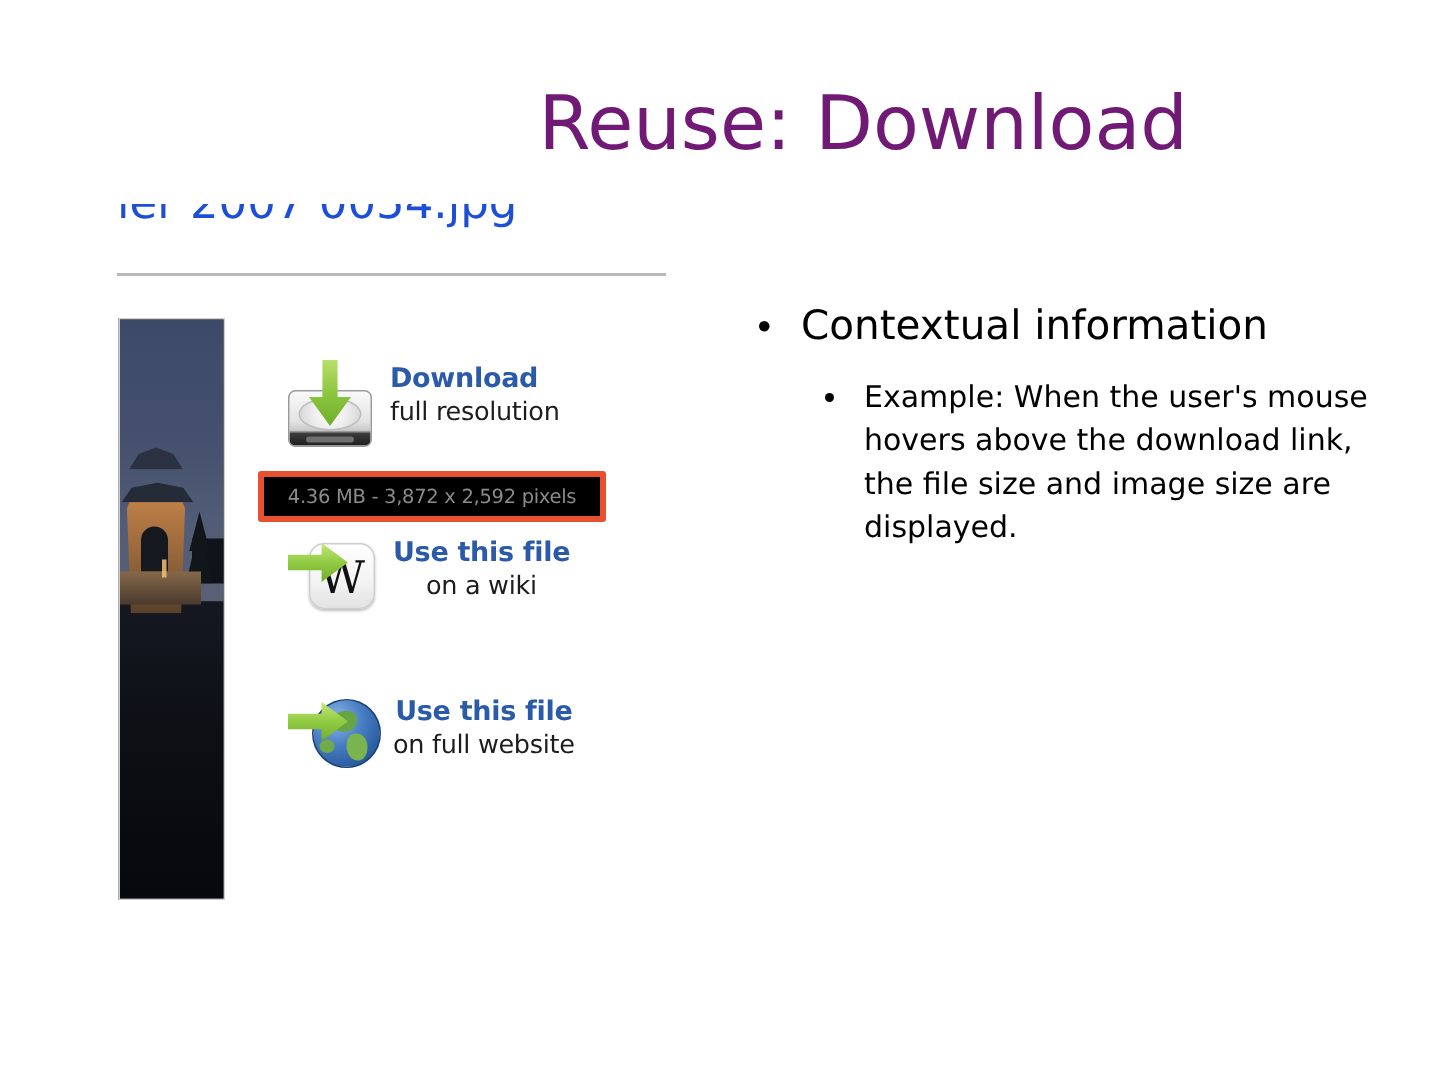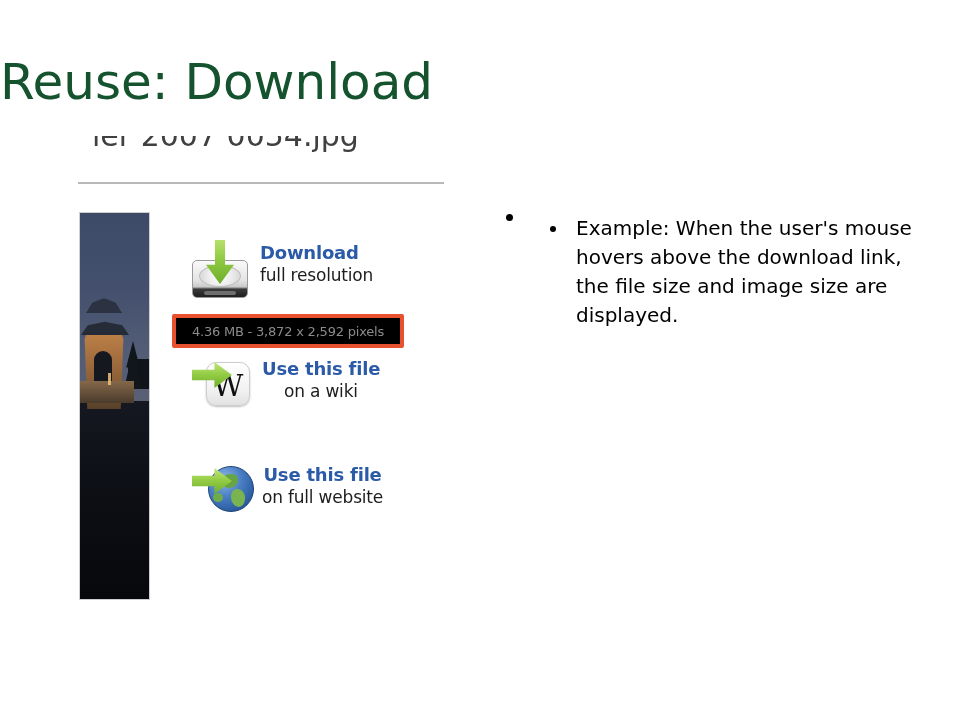--- a/index.html
+++ b/index.html
@@ -15,49 +15,49 @@
     font-family: "DejaVu Sans", sans-serif;
     color: #000000;
   }
 
   
   #slide-title {
     position: absolute;
     left: 0;
     top: 52px;
     width: 792px;
-    text-align: left;
+    text-align: right;
     font-size: 50px;
     font-weight: 400;
     line-height: 60px;
     letter-spacing: 0px;
-    color: #14532d;
+    color: #701a75;
     font-family: "DejaVu Sans", sans-serif;
   }
 
   
   #screenshot-figure {
     position: absolute;
     left: 76px;
     top: 142px;
     width: 380px;
     height: 460px;
     background: #ffffff;
   }
   #file-name-heading {
     position: absolute;
-    left: 16px;
+    left: 2px;
     top: -6px;
     width: 370px;
     height: 44px;
     overflow: hidden;
     font-size: 30px;
     line-height: 34px;
     font-family: "DejaVu Sans", sans-serif;
-    color: #404040;
+    color: #1d4ed8;
     white-space: nowrap;
   }
   #file-name-heading span {
     position: relative;
     top: -17px;
     display: inline-block;
   }
   #file-name-rule {
     position: absolute;
     left: 2px;
@@ -463,18 +463,19 @@
       <div id="website-title" class="link-title">Use this file</div>
       <div id="website-sub" class="link-sub">on full website</div>
     </div>
   </div>
 
 </div>
 
 <div id="bullet-list">
   <div class="bullet-l1">
     <span class="dot"></span>
+    <span>Contextual information</span>
   </div>
   <div class="bullet-l2">
     <span class="dot"></span>
     <span>Example: When the user's mouse hovers above the download link, the file size and image size are displayed.</span>
   </div>
 </div>
 
 </body></html>

